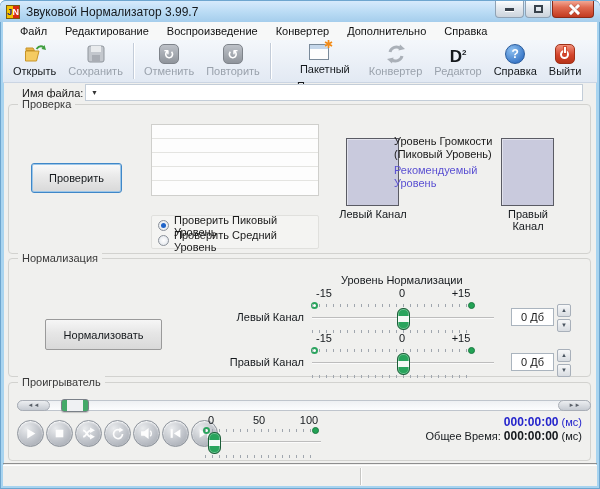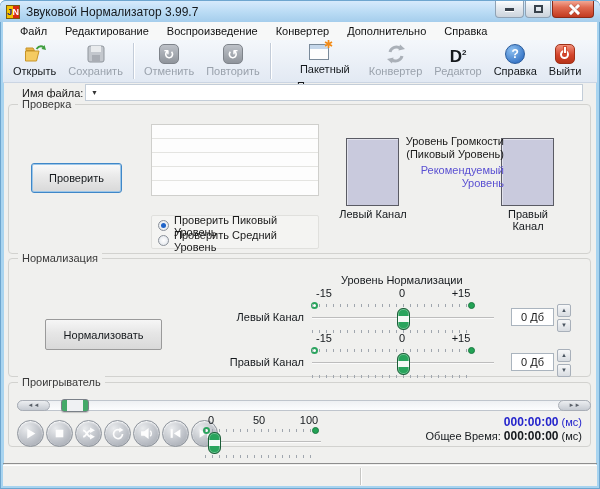--- a/index.html
+++ b/index.html
@@ -69,21 +69,21 @@
   
   .filerow-label { position:absolute; left:22px; top:87px; }
   .combo { position:absolute; left:85px; top:84px; width:498px; height:17px; background:#fff;
     border:1px solid #c3cdd8; }
   .combo .arrow { position:absolute; left:5px; top:1px; font-size:7px; color:#333; line-height:14px; }
   
   .groupbox { position:absolute; border:1px solid #d2d2cf; border-radius:4px; }
   .grouplabel { position:absolute; top:-7px; left:9px; background:#f0f0ee; padding:0 4px; color:#3a3a3a; }
   .g-check { left:8px; top:104px; width:583px; height:150px; }
   .g-norm  { left:8px; top:258px; width:583px; height:119px; }
-  .g-play  { left:8px; top:382px; width:583px; height:65px; }
+  .g-play  { left:8px; top:382px; width:583px; height:79px; }
   
   .btn-check { position:absolute; left:22px; top:58px; width:91px; height:30px;
     border:1px solid #3f87c8; border-radius:3px; color:#15191d;
     background:linear-gradient(#fafafa,#e9e9e9 45%,#d8d8d8);
     box-shadow:inset 0 0 0 1px #9cc6e8; display:flex; align-items:center; justify-content:center; font-size:11px; }
   .prop-table { position:absolute; left:142px; top:19px; width:168px; background:#fdfdfd;
     border:1px solid #cfcfcc; }
   .prop-head { height:14px; line-height:14px; padding-left:4px; font-weight:bold; color:#2424c8;
     background:linear-gradient(#f4f4f4,#e3e3e3); border-bottom:1px solid #cfcfcc; }
   .prop-row { height:14px; border-bottom:1px solid #e4e4e1; background:#fdfdfd; }
@@ -93,21 +93,21 @@
   .radio-row { display:flex; align-items:center; height:15px; gap:5px; }
   .radio { width:11px; height:11px; border-radius:50%; border:1px solid #8a9099;
     background:radial-gradient(#ffffff,#dde2e8); position:relative; flex:0 0 auto; }
   .radio.sel::after { content:""; position:absolute; left:2px; top:2px; width:5px; height:5px;
     border-radius:50%; background:#1e63c8; }
   .meter { position:absolute; top:33px; width:53px; height:68px; background:#c9cadd;
     border:1px solid #5a5b64; box-shadow:inset 1px 1px 0 rgba(255,255,255,.45); }
   .meter.left { left:337px; } .meter.right { left:492px; }
   .meter-label { position:absolute; top:103px; width:70px; text-align:center; color:#15191d; }
   .meter-label.left { left:329px; } .meter-label.right { left:484px; }
-  .level-text { position:absolute; left:385px; top:30px; width:110px; text-align:right; line-height:13px; }
+  .level-text { position:absolute; left:385px; top:30px; width:110px; text-align:left; line-height:13px; }
   .level-link { color:#5a50d2; margin-top:3px; line-height:13px; }
   
   .slider-unit { position:absolute; left:300px; width:270px; height:50px; }
   .u1 { top:28px; } .u2 { top:73px; }
   .chan-label { position:absolute; left:-95px; width:90px; top:24px; text-align:right; color:#15191d; }
   .scale-label { position:absolute; top:0; transform:translateX(-50%); color:#15191d; }
   .ticks { position:absolute; height:3px;
     background-image:repeating-linear-gradient(to right,#a0a6ae 0 1px,transparent 1px 7px); }
   .t-top { left:3px; top:17px; width:161px; }
   .t-bot { left:3px; top:43px; width:161px; }

